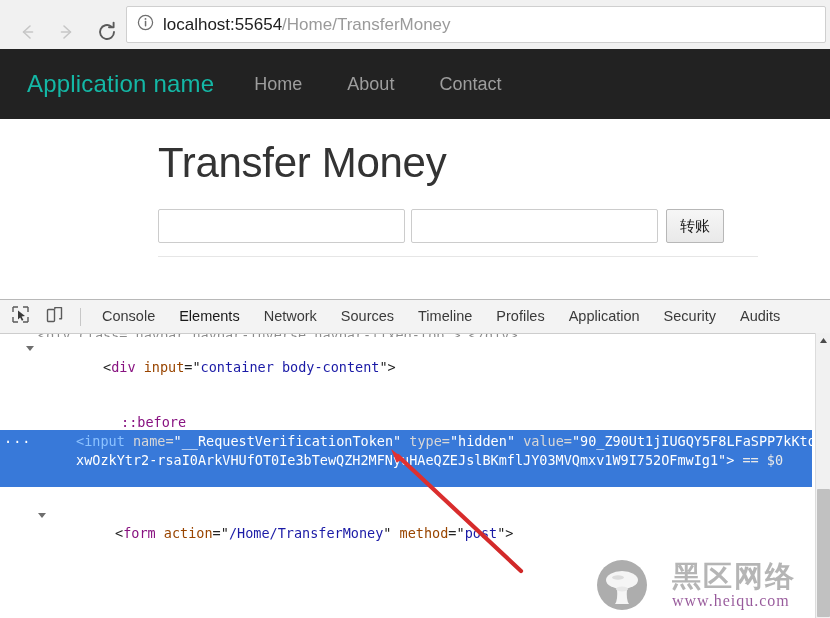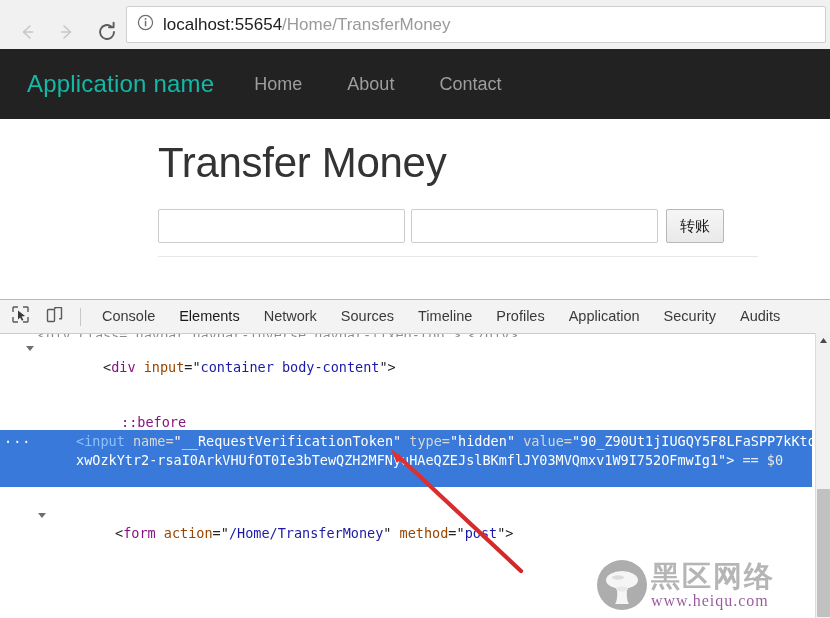--- a/index.html
+++ b/index.html
@@ -180,21 +180,21 @@
   }
 
   
   .watermark {
     position: absolute; left: 596px; top: 556px;
     width: 215px; height: 58px;
     display: flex; align-items: center;
     opacity: .72;
   }
   .wm-logo { width: 52px; height: 52px; flex: 0 0 auto; }
-  .wm-txt { margin-left: 3px; }
+  .wm-txt { margin-left: 24px; }
   .wm-cn {
     font-family: "DejaVu Sans", sans-serif;
     font-size: 29px; font-weight: bold; color: #999999;
     letter-spacing: 2px; line-height: 30px;
   }
   .wm-url {
     font-family: "Liberation Serif", serif;
     font-size: 16px; color: #701a75;
     letter-spacing: 1px; margin-top: 1px;
   }

